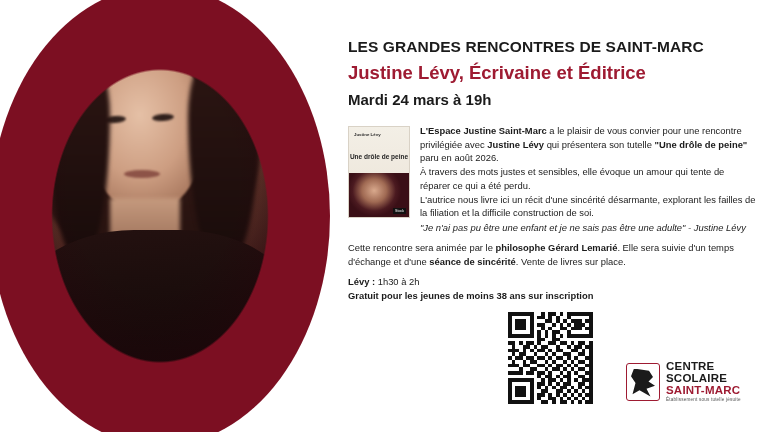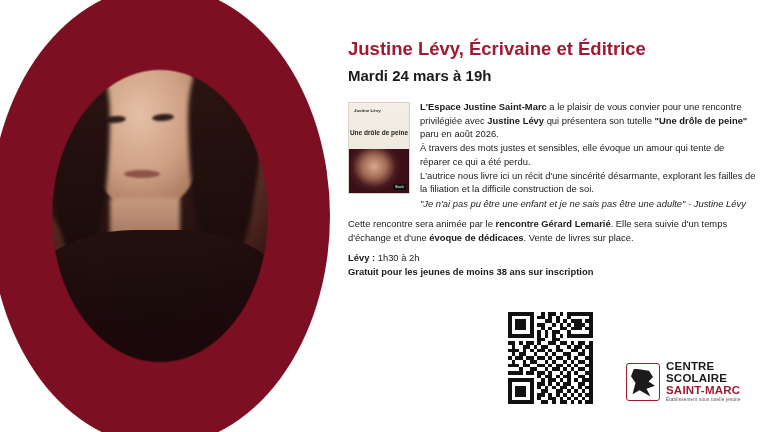--- a/index.html
+++ b/index.html
@@ -268,20 +268,21 @@
       <div class="hair-front-l"></div>
       <div class="hair-front-r"></div>
       <div class="shirt"></div>
       <div class="vignette"></div>
     </div>
     <div class="portrait-ring"></div>
   </div>
 
   <div class="content">
 
+    <div class="kicker">LES GRANDES RENCONTRES DE SAINT-MARC</div>
     <div class="headline">Justine Lévy, Écrivaine et Éditrice</div>
     <div class="datetime">Mardi 24 mars à 19h</div>
 
     <div class="body-row">
 
       <div class="book">
         <div class="b-author">Justine Lévy</div>
         <div class="b-title">Une drôle de peine</div>
         <div class="b-photo"></div>
         <div class="b-badge">Stock</div>
@@ -292,21 +293,21 @@
           <b>L'Espace Justine Saint-Marc</b><span> a le plaisir de vous convier pour une rencontre privilégiée avec </span><b>Justine Lévy</b><span> qui présentera son tutelle </span><b>"Une drôle de peine"</b><span> paru en août 2026.</span>
         </p>
         <p>À travers des mots justes et sensibles, elle évoque un amour qui tente de réparer ce qui a été perdu.</p>
         <p>L'autrice nous livre ici un récit d'une sincérité désarmante, explorant les failles de la filiation et la difficile construction de soi.</p>
         <p><i>"Je n'ai pas pu être une enfant et je ne sais pas être une adulte" - Justine Lévy</i></p>
       </div>
     </div>
 
     <div class="after-text">
       <p>
-        <span>Cette rencontre sera animée par le </span><b>rencontre Gérard Lemarié</b><span>. Elle sera suivie d'un temps d'échange et d'une </span><b>évoque de dédicaces</b><span>. Vente de livres sur place.</span>
+        <span>Cette rencontre sera animée par le </span><b>philosophe Gérard Lemarié</b><span>. Elle sera suivie d'un temps d'échange et d'une </span><b>séance de sincérité</b><span>. Vente de livres sur place.</span>
       </p>
     </div>
 
     <div class="facts">
       <p><b>Lévy :</b><span> 1h30 à 2h</span></p>
       <p><b>Gratuit pour les jeunes de moins 38 ans sur inscription</b></p>
     </div>
   </div>
 
   <div class="qr">

